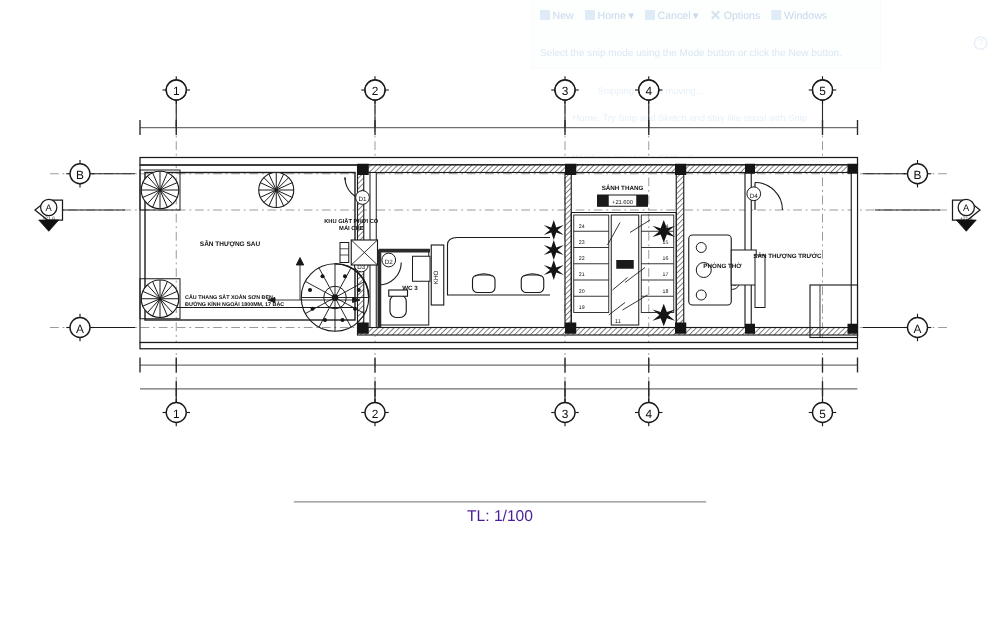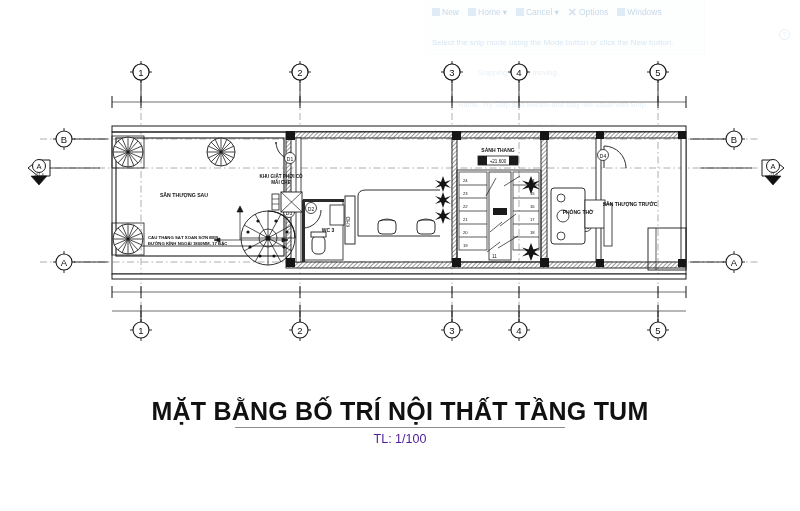--- a/index.html
+++ b/index.html
@@ -107,21 +107,21 @@
     <span class="ov-item">
       <span class="ov-sq"></span>
       <span>Windows</span>
     </span>
   </div>
 
   <div class="overlay-hint">Select the snip mode using the Mode button or click the New button.</div>
   <div class="overlay-help">?</div>
 
   <div class="ghost-text" style="left:478px; top:68px;">Snipping Tool is moving...</div>
-  <div class="ghost-text" style="left:458px; top:100px;">Home. Try Snip and Sketch and stay like usual with Snip</div>
+  <div class="ghost-text" style="left:458px; top:90px;">Home. Try Snip and Sketch and stay like usual with Snip</div>
   <div class="ghost-text" style="left:458px; top:122px;">Windows logo key + Shift + S</div>
 
   <svg id="plan" width="800" height="511" viewBox="0 0 800 511">
     <defs>
       <pattern id="wallHatch" width="3" height="3" patternUnits="userSpaceOnUse" patternTransform="rotate(45)">
         <rect width="3" height="3" fill="#ffffff"></rect>
         <line x1="0" y1="0" x2="0" y2="3" stroke="#4a4a4a" stroke-width="1.1"></line>
       </pattern>
       <pattern id="floorHatch" width="4" height="4" patternUnits="userSpaceOnUse" patternTransform="rotate(45)">
         <rect width="4" height="4" fill="#ffffff"></rect>
@@ -655,18 +655,17 @@
 
     <g stroke="#1a1a1a" stroke-width="0.7">
       <line x1="218" y1="240" x2="284" y2="240"></line>
       <path d="M220 238 L214 240 L220 242 Z" fill="#1a1a1a"></path>
       <path d="M282 238 L288 240 L282 242 Z" fill="#1a1a1a"></path>
     </g>
 
   </svg>
 
   <div class="title-wrap">
-    <div class="plan-title">MẶT BẰNG BỐ TRÍ NỘI THẤT TẦNG TUM</div>
     <div class="title-rule"></div>
     <div class="plan-scale">TL: 1/100</div>
   </div>
 
 </div>
 
 </body></html>

